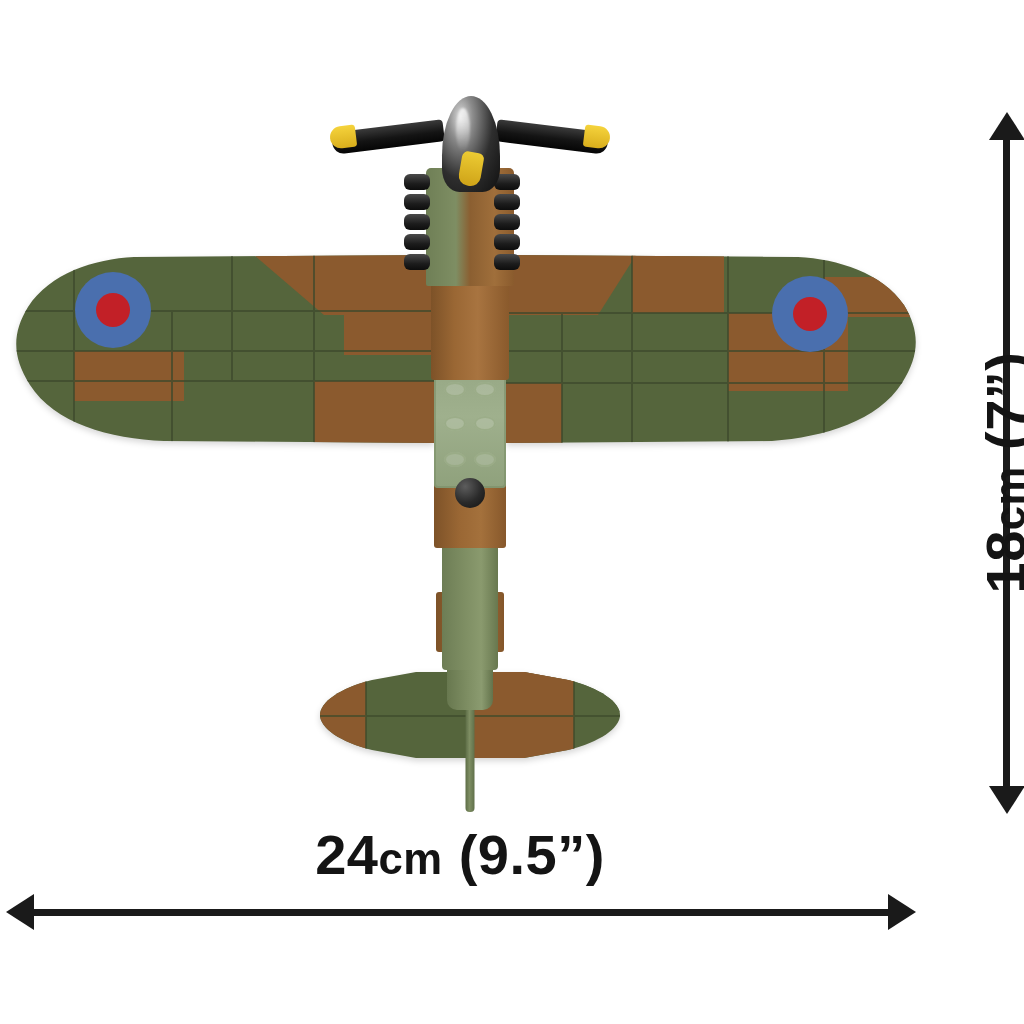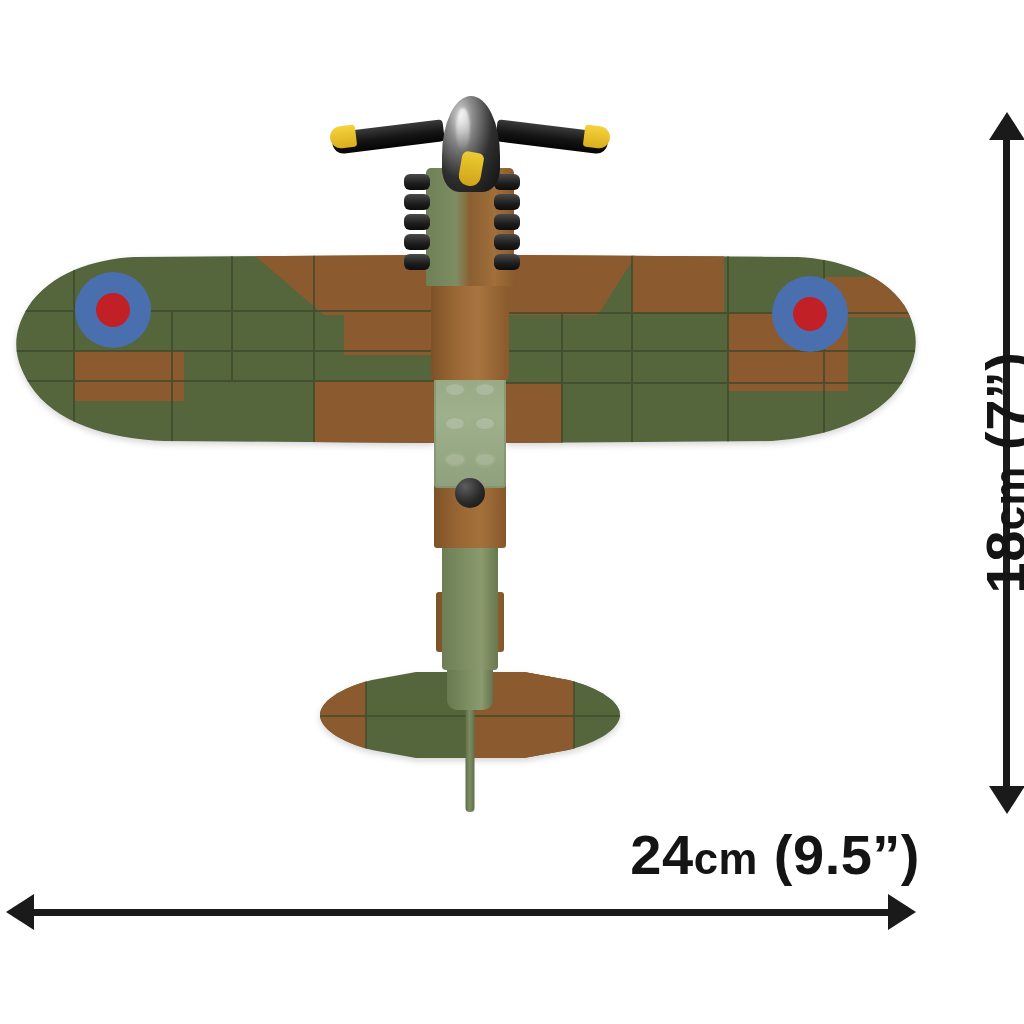--- a/index.html
+++ b/index.html
@@ -71,21 +71,21 @@
     position: absolute;
     color: #141414;
     font-weight: bold;
     letter-spacing: 0.5px;
     white-space: nowrap;
   }
   #h-dim-label {
     left: 0;
     top: 822px;
     width: 920px;
-    text-align: right;
+    text-align: center;
     font-size: 56px;
   }
   #v-dim-label {
     left: 855px;
     top: 440px;
     width: 300px;
     text-align: center;
     font-size: 56px;
     transform: rotate(-90deg);
     transform-origin: 50% 50%;

